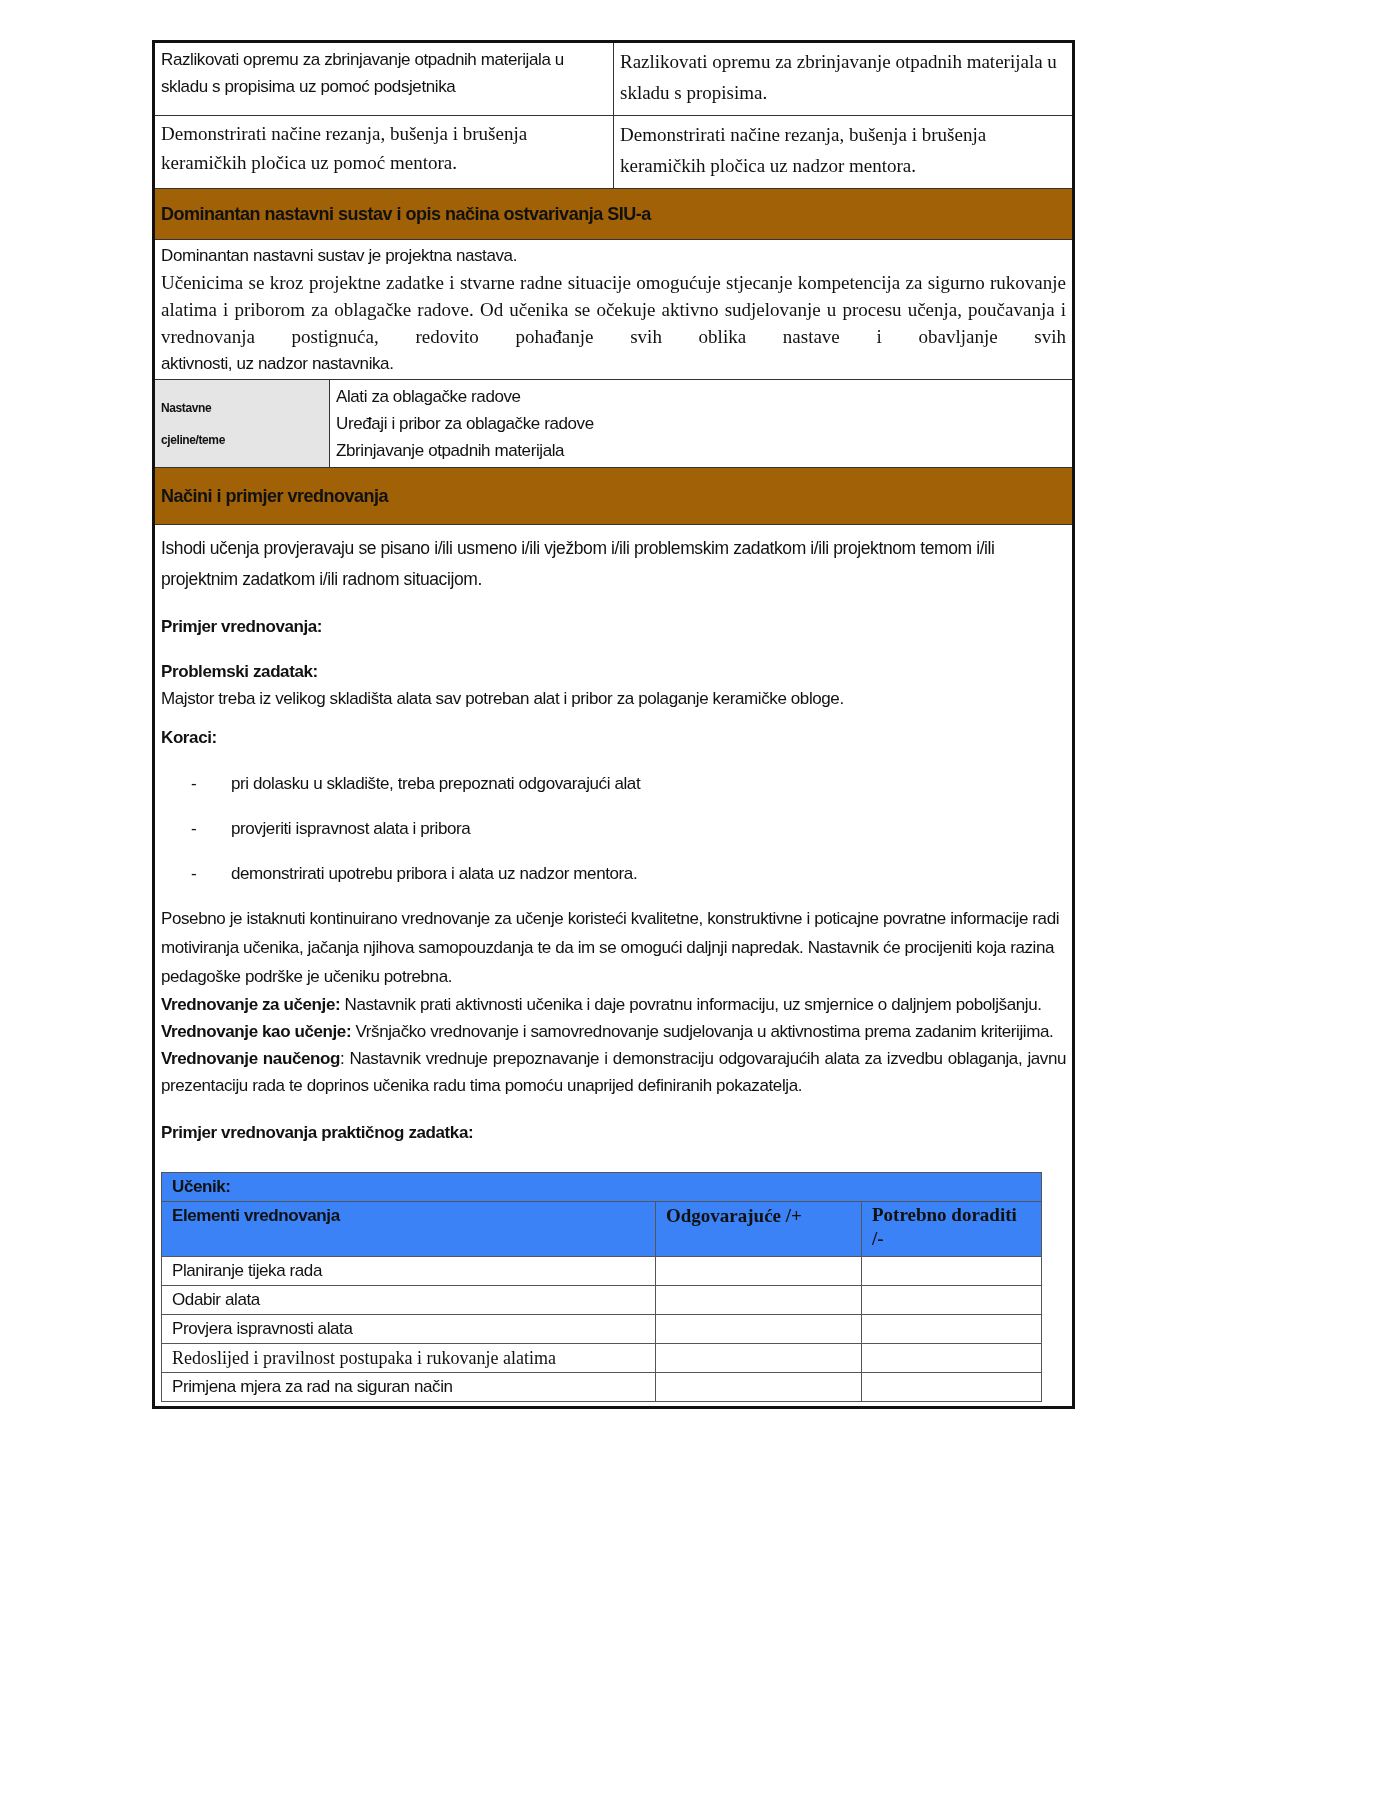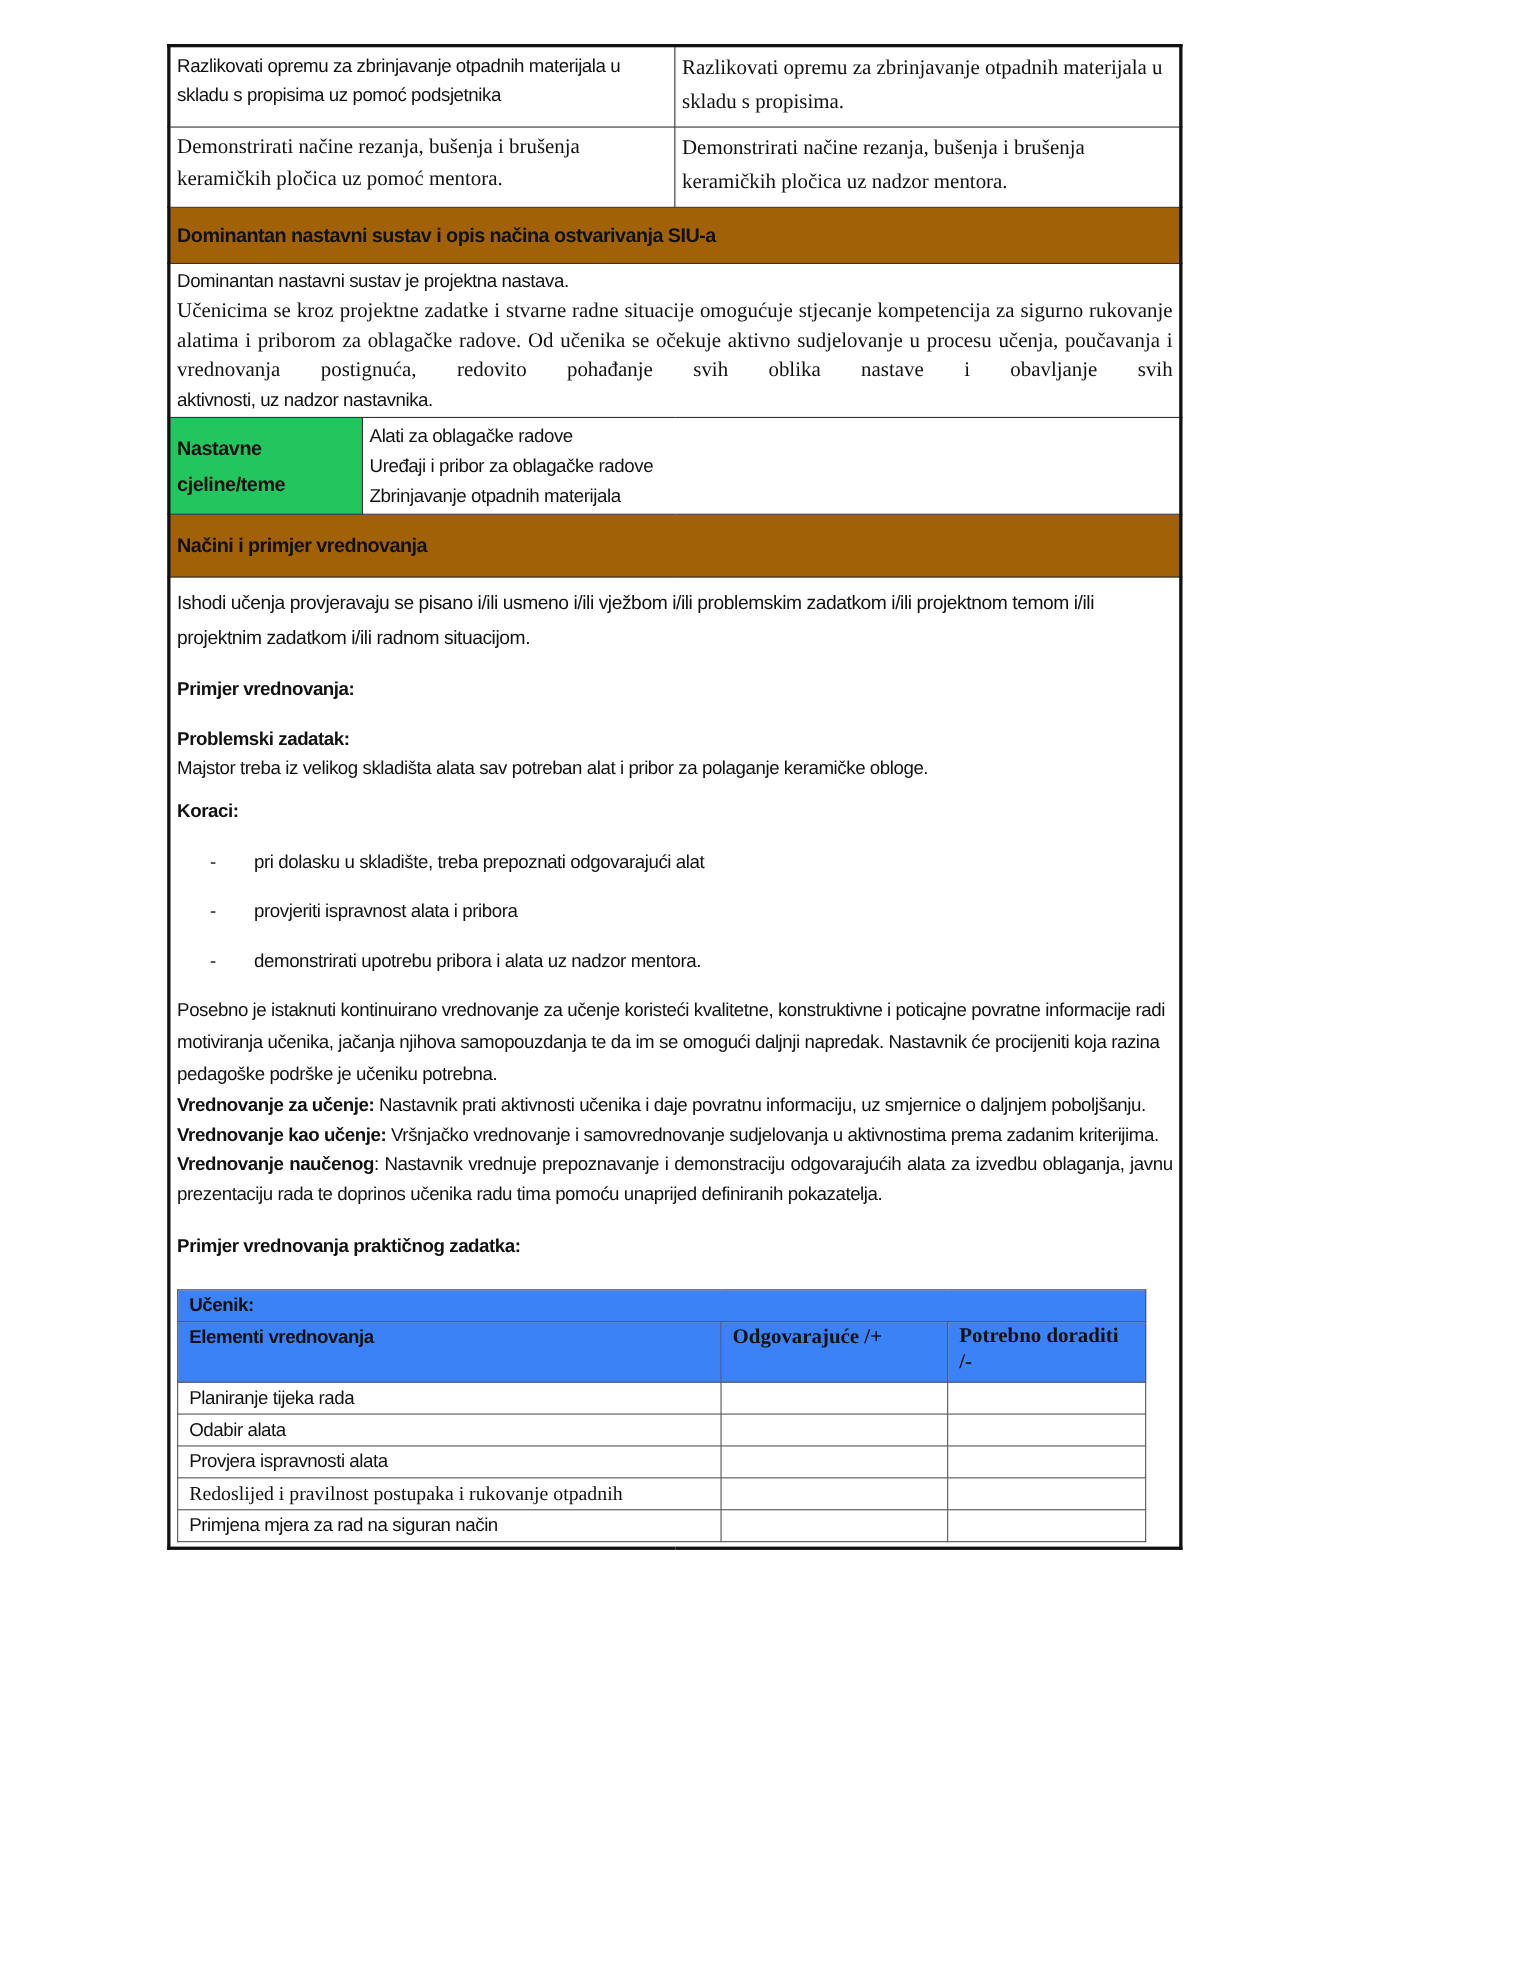--- a/index.html
+++ b/index.html
@@ -16,21 +16,21 @@
   .just { text-align: justify; }
   .b { font-weight: bold; }
   .para { margin: 0; }
   .gap { height: 18px; }
   .step { display: flex; margin: 0; padding-left: 30px; height: 45px; align-items: center; }
   .step .dash { width: 40px; }
   table.inner { width: 880px; border-collapse: collapse; margin: 26px 0 0 0; table-layout: fixed; border: 1.5px solid #222; }
   table.inner td { border: 1.5px solid #555; padding: 1px 10px; font-size: 18px; line-height: 26px; height: 26px; }
   table.inner .ihead { background: #3b82f6; font-family: "Liberation Serif", serif; font-weight: bold; font-size: 19px; }
   table.inner .row td { font-family: "Liberation Sans", sans-serif; letter-spacing: -0.4px; font-size: 17px; }
-  .theme-label { background: #22c55e; font-weight: bold; font-family: "Liberation Sans", sans-serif; font-size: 18px; line-height: 32px; vertical-align: middle !important; letter-spacing: -0.4px; }
+  .theme-label { background: #e5e5e5; font-weight: bold; font-family: "Liberation Sans", sans-serif; font-size: 12px; line-height: 32px; vertical-align: middle !important; letter-spacing: -0.4px; }
 </style>
 </head>
 <body>
 
 <div class="page">
   <table class="outer">
     <colgroup>
       <col style="width:176px">
         <col style="width:284px">
         <col style="width:460px">
@@ -127,21 +127,21 @@
             <td>Odabir alata</td>
             <td></td>
             <td></td>
           </tr>
           <tr class="row">
             <td>Provjera ispravnosti alata</td>
             <td></td>
             <td></td>
           </tr>
           <tr class="row">
-            <td style="font-family:'Liberation Serif',serif; letter-spacing:0; font-size:18px;">Redoslijed i pravilnost postupaka i rukovanje otpadnih</td>
+            <td style="font-family:'Liberation Serif',serif; letter-spacing:0; font-size:18px;">Redoslijed i pravilnost postupaka i rukovanje alatima</td>
             <td></td>
             <td></td>
           </tr>
           <tr class="row">
             <td>Primjena mjera za rad na siguran način</td>
             <td></td>
             <td></td>
           </tr>
         </tbody>
             </table>

